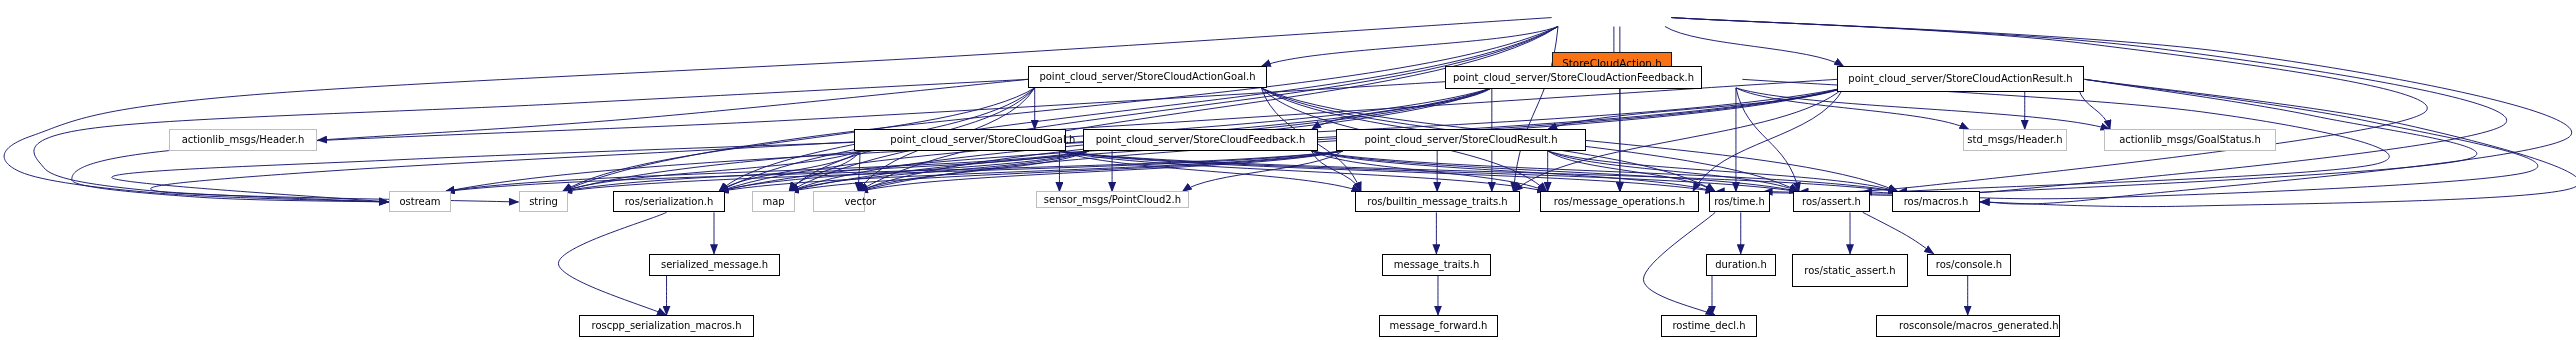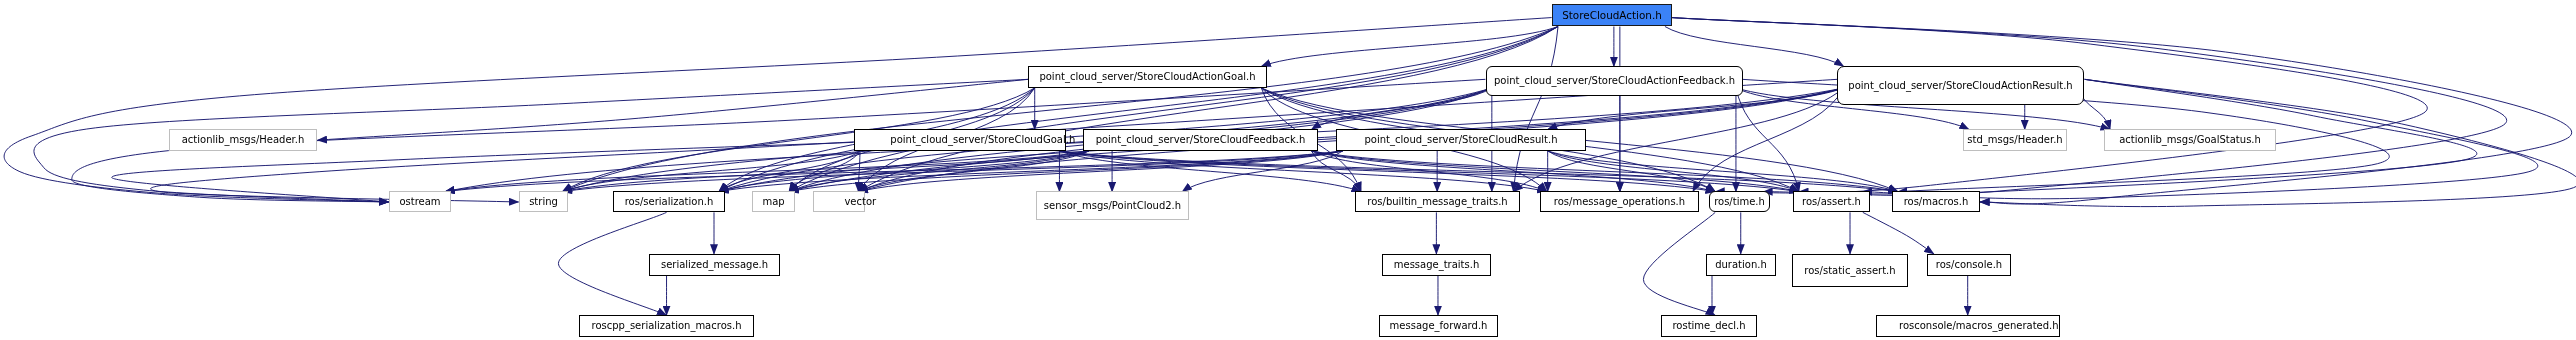--- a/index.html
+++ b/index.html
@@ -3,21 +3,21 @@
 <meta charset="utf-8">
 <style>
   html,body{margin:0;padding:0;background:#ffffff;}
   .graph{position:relative;width:2576px;height:341px;background:#ffffff;overflow:hidden;
          font-family:"DejaVu Sans","Liberation Sans",sans-serif;}
   .edge-layer{position:absolute;left:0;top:0;width:2576px;height:341px;}
   .node{position:absolute;box-sizing:border-box;display:flex;align-items:center;justify-content:center;
         background:#ffffff;border:0.8px solid #000000;font-size:10px;color:#000000;
         white-space:nowrap;padding:0 2.4px;line-height:1;}
   .node.external{border-color:#bebebe;}
-  .node.root{background:#3b82f6;border:1.2px solid #1a1a1a;font-size:10.4px;}
+  .node.root{background:#f97316;border:1.2px solid #1a1a1a;font-size:10.4px;margin-top:48px;}
 </style>
 </head>
 <body>
 
 <div class="graph">
   <svg class="edge-layer" width="2576" height="341" viewBox="0 0 3229 427" xmlns="http://www.w3.org/2000/svg">
     <defs>
       <marker id="arrow" markerUnits="userSpaceOnUse" markerWidth="14" markerHeight="10" refX="12" refY="5" orient="auto">
         <path d="M0,0 L13,5 L0,10 z" fill="#191970"></path>
       </marker>
@@ -116,37 +116,37 @@
         <path d="M 2150 266 C 2135 280, 2060 328.5, 2060 350 C 2060 371.5, 2135 387.5, 2150 395" fill="none" stroke="#191970" stroke-width="1.2" marker-end="url(#arrow)"></path>
         <path d="M 2146 345 C 2146 370, 2146 370, 2146 395" fill="none" stroke="#191970" stroke-width="1.2" marker-end="url(#arrow)"></path>
         <path d="M 2319 266 C 2319 292, 2319 292, 2319 318" fill="none" stroke="#191970" stroke-width="1.2" marker-end="url(#arrow)"></path>
         <path d="M 2335 266 C 2344.1666666666665 270.8333333333333, 2375.1666666666665 286.3333333333333, 2390 295 C 2404.8333333333335 303.6666666666667, 2418.3333333333335 314.1666666666667, 2424 318" fill="none" stroke="#191970" stroke-width="1.2" marker-end="url(#arrow)"></path>
         <path d="M 2466.5 345 C 2466.5 370, 2466.5 370, 2466.5 395" fill="none" stroke="#191970" stroke-width="1.2" marker-end="url(#arrow)"></path>
       </g>
   </svg>
   <div id="nodes">
       <div class="node root" style="left: 1552px; top: 4px; width: 120px; height: 22.3px;">StoreCloudAction.h</div>
       <div class="node" style="left: 1028px; top: 66px; width: 239px; height: 21.5px;">point_cloud_server/StoreCloudActionGoal.h</div>
-      <div class="node" style="left: 1486px; top: 66px; width: 257px; height: 30px; border-radius: 6px;">point_cloud_server/StoreCloudActionFeedback.h</div>
-      <div class="node" style="left: 1837px; top: 66px; width: 247px; height: 39px; border-radius: 7px;">point_cloud_server/StoreCloudActionResult.h</div>
+      <div class="node" style="left: 1445px; top: 66px; width: 257px; height: 23px;">point_cloud_server/StoreCloudActionFeedback.h</div>
+      <div class="node" style="left: 1837px; top: 66px; width: 247px; height: 26px;">point_cloud_server/StoreCloudActionResult.h</div>
       <div class="node external" style="left: 169px; top: 129px; width: 148px; height: 21.5px;">actionlib_msgs/Header.h</div>
       <div class="node" style="left: 854px; top: 129px; width: 212px; height: 21.5px; padding-left: 48px;">point_cloud_server/StoreCloudGoal.h</div>
       <div class="node" style="left: 1083px; top: 129px; width: 235px; height: 21.5px;">point_cloud_server/StoreCloudFeedback.h</div>
       <div class="node" style="left: 1336px; top: 129px; width: 250px; height: 21.5px;">point_cloud_server/StoreCloudResult.h</div>
       <div class="node external" style="left: 1963px; top: 129px; width: 104px; height: 21.5px;">std_msgs/Header.h</div>
       <div class="node external" style="left: 2104px; top: 129px; width: 172px; height: 21.5px;">actionlib_msgs/GoalStatus.h</div>
       <div class="node external" style="left: 389px; top: 191px; width: 62px; height: 21px;">ostream</div>
       <div class="node external" style="left: 519px; top: 191px; width: 49px; height: 21px;">string</div>
       <div class="node" style="left: 613px; top: 191px; width: 112px; height: 21px;">ros/serialization.h</div>
       <div class="node external" style="left: 752px; top: 191px; width: 43px; height: 21px;">map</div>
       <div class="node external" style="left: 813px; top: 191px; width: 52px; height: 21px; padding-left: 45px;">vector</div>
-      <div class="node external" style="left: 1036px; top: 191px; width: 153px; height: 29px;">sensor_msgs/PointCloud2.h</div>
+      <div class="node external" style="left: 1036px; top: 191px; width: 153px; height: 17px;">sensor_msgs/PointCloud2.h</div>
       <div class="node" style="left: 1355px; top: 191px; width: 165px; height: 21px;">ros/builtin_message_traits.h</div>
       <div class="node" style="left: 1540px; top: 191px; width: 159px; height: 21px;">ros/message_operations.h</div>
-      <div class="node" style="left: 1709px; top: 191px; width: 61px; height: 21px; border-radius: 6px;">ros/time.h</div>
+      <div class="node" style="left: 1709px; top: 191px; width: 61px; height: 21px;">ros/time.h</div>
       <div class="node" style="left: 1793px; top: 191px; width: 77px; height: 21px;">ros/assert.h</div>
       <div class="node" style="left: 1892px; top: 191px; width: 88px; height: 21px;">ros/macros.h</div>
       <div class="node" style="left: 649px; top: 254px; width: 131px; height: 21.5px;">serialized_message.h</div>
       <div class="node" style="left: 1382px; top: 254px; width: 109px; height: 21.5px;">message_traits.h</div>
       <div class="node" style="left: 1706px; top: 254px; width: 70px; height: 21.5px;">duration.h</div>
       <div class="node" style="left: 1792px; top: 254px; width: 116px; height: 33px;">ros/static_assert.h</div>
       <div class="node" style="left: 1927px; top: 254px; width: 84px; height: 21.5px;">ros/console.h</div>
       <div class="node" style="left: 579px; top: 315px; width: 175px; height: 21.5px;">roscpp_serialization_macros.h</div>
       <div class="node" style="left: 1379px; top: 315px; width: 119px; height: 21.5px;">message_forward.h</div>
       <div class="node" style="left: 1661px; top: 315px; width: 96px; height: 21.5px;">rostime_decl.h</div>

